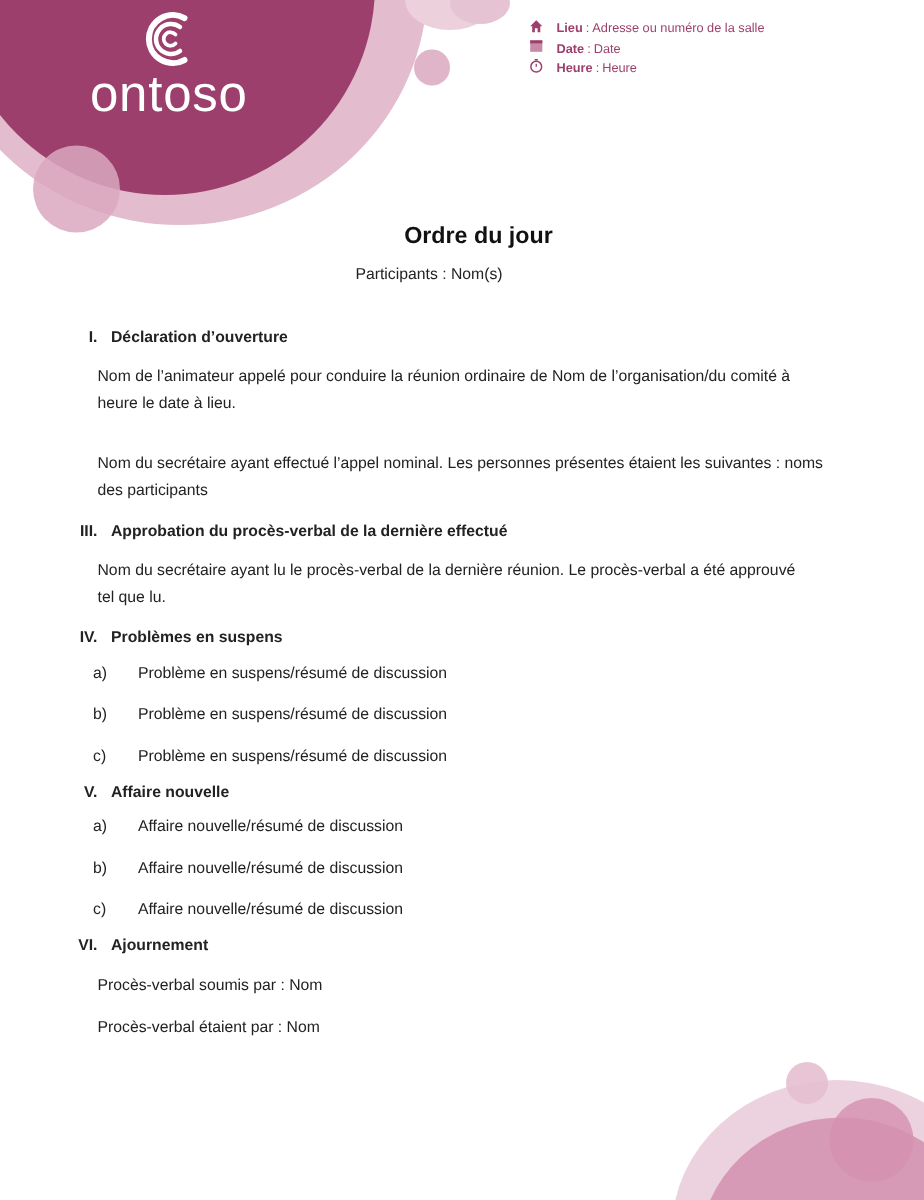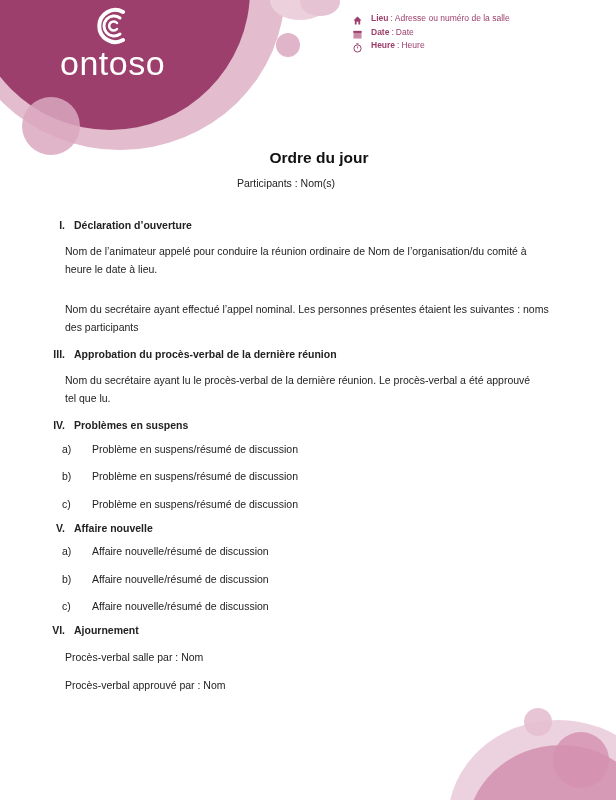--- a/index.html
+++ b/index.html
@@ -26,21 +26,21 @@
     position: absolute; left: 60px; top: 6px; z-index: 5;
     color: #ffffff; font-size: 34px; font-weight: 400; letter-spacing: 0.5px;
     display: flex; align-items: center; flex-direction: column;
   }
   .logo .logo-rest { line-height: 1; }
 
   .meta {
     position: absolute; left: 352px; top: 12px; z-index: 5;
     font-size: 8.5px; color: #9c3f6c; line-height: 13.5px;
   }
-  .meta-row { display: flex; align-items: flex-end; }
+  .meta-row { display: flex; align-items: flex-start; }
   .meta-icon { width: 10px; height: 10px; margin-right: 9px; display: inline-flex; align-items: center; justify-content: center; }
   .meta-label { font-weight: 700; }
   .meta-sep { margin: 0 2px; }
 
   .title {
     position: absolute; left: 0; width: 616px; top: 149px;
     text-align: center; font-size: 15.5px; font-weight: 700; color: #111; padding-left: 11px;
   }
   .participants {
     position: absolute; left: 0; width: 572px; top: 177px;
@@ -127,21 +127,21 @@
     <div class="para" style="margin-top:9px;width:470px">Nom de l’animateur appelé pour conduire la réunion ordinaire de Nom de l’organisation/du comité à heure le date à lieu.</div>
   </div>
 
   <div style="margin-top:10px">
     <div class="para" style="margin-top:22px;width:500px">Nom du secrétaire ayant effectué l’appel nominal. Les personnes présentes étaient les suivantes : noms des participants</div>
   </div>
 
   <div style="margin-top:10px">
     <div class="section-head">
       <span class="section-num">III.</span>
-      <span>Approbation du procès-verbal de la dernière réunion</span>
+      <span>Approbation du procès-verbal de la dernière effectué</span>
     </div>
     <div class="para" style="margin-top:9px;width:470px">Nom du secrétaire ayant lu le procès-verbal de la dernière réunion. Le procès-verbal a été approuvé tel que lu.</div>
   </div>
 
   <div style="margin-top:10px">
     <div class="section-head">
       <span class="section-num">IV.</span>
       <span>Problèmes en suspens</span>
     </div>
     <div style="margin-top:2px">
@@ -179,16 +179,16 @@
         <span>Affaire nouvelle/résumé de discussion</span>
       </div>
     </div>
   </div>
 
   <div style="margin-top:2px">
     <div class="section-head">
       <span class="section-num">VI.</span>
       <span>Ajournement</span>
     </div>
-    <div class="para" style="margin-top:10px">Procès-verbal salle par : Nom</div>
-    <div class="para" style="margin-top:10px">Procès-verbal approuvé par : Nom</div>
+    <div class="para" style="margin-top:10px">Procès-verbal soumis par : Nom</div>
+    <div class="para" style="margin-top:10px">Procès-verbal étaient par : Nom</div>
   </div>
 </div>
 
 </body></html>

